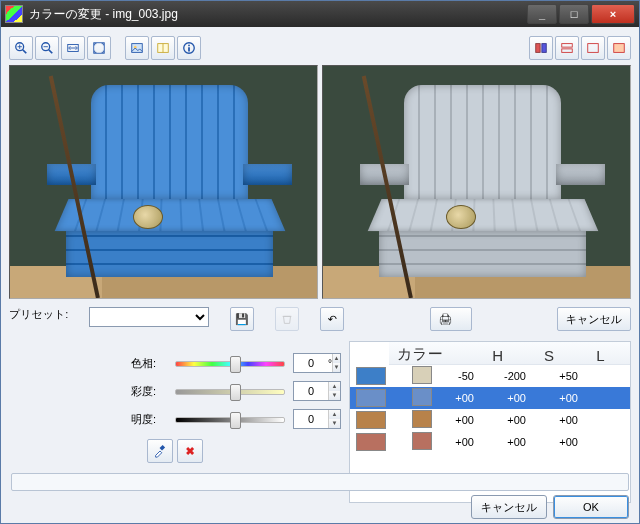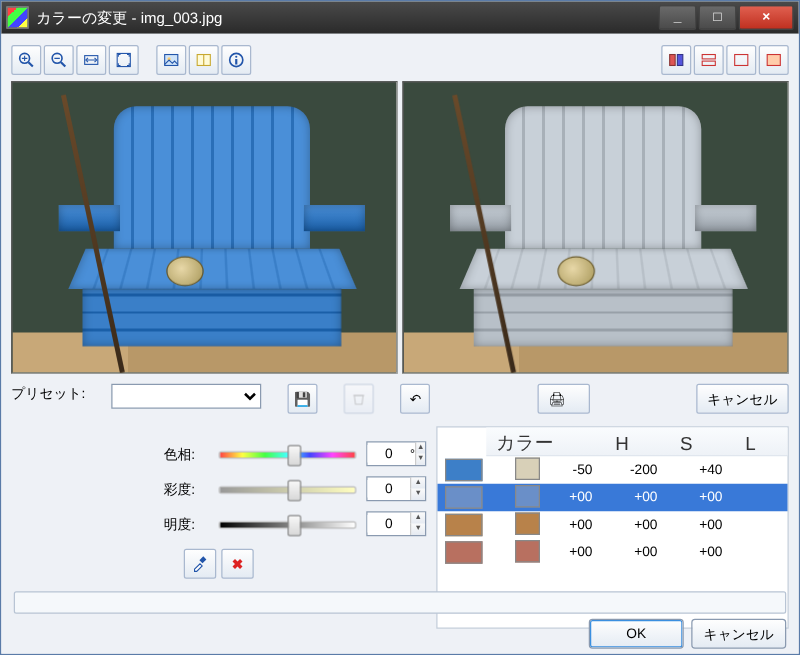--- a/index.html
+++ b/index.html
@@ -285,21 +285,21 @@
           <div class="ct-col">L</div>
         </div>
         <div id="ct-body">
             <div class="ct-row">
               <div class="ct-col-name">
                 <span class="swatch" style="background:#3d7fc8"></span>
               </div>
               <div style="width:24px"><span class="swatch" style="width:18px;background:#d8d0b8"></span></div>
               <div class="ct-col">-50</div>
               <div class="ct-col">-200</div>
-              <div class="ct-col">+40</div>
+              <div class="ct-col">+50</div>
             </div>
             <div class="ct-row sel">
               <div class="ct-col-name">
                 <span class="swatch" style="background:#6a8fc8"></span>
               </div>
               <div style="width:24px"><span class="swatch" style="width:18px;background:#6a8fc8"></span></div>
               <div class="ct-col">+00</div>
               <div class="ct-col">+00</div>
               <div class="ct-col">+00</div>
             </div>
@@ -321,18 +321,18 @@
               <div class="ct-col">+00</div>
               <div class="ct-col">+00</div>
             </div>
           </div>
       </div>
     </div>
 
     <div class="progress"></div>
 
     <div class="footer">
+      <div class="btn">キャンセル</div>
       <div class="btn default">OK</div>
-      <div class="btn">キャンセル</div>
     </div>
 
   </div>
 </div>
 
 </body></html>

